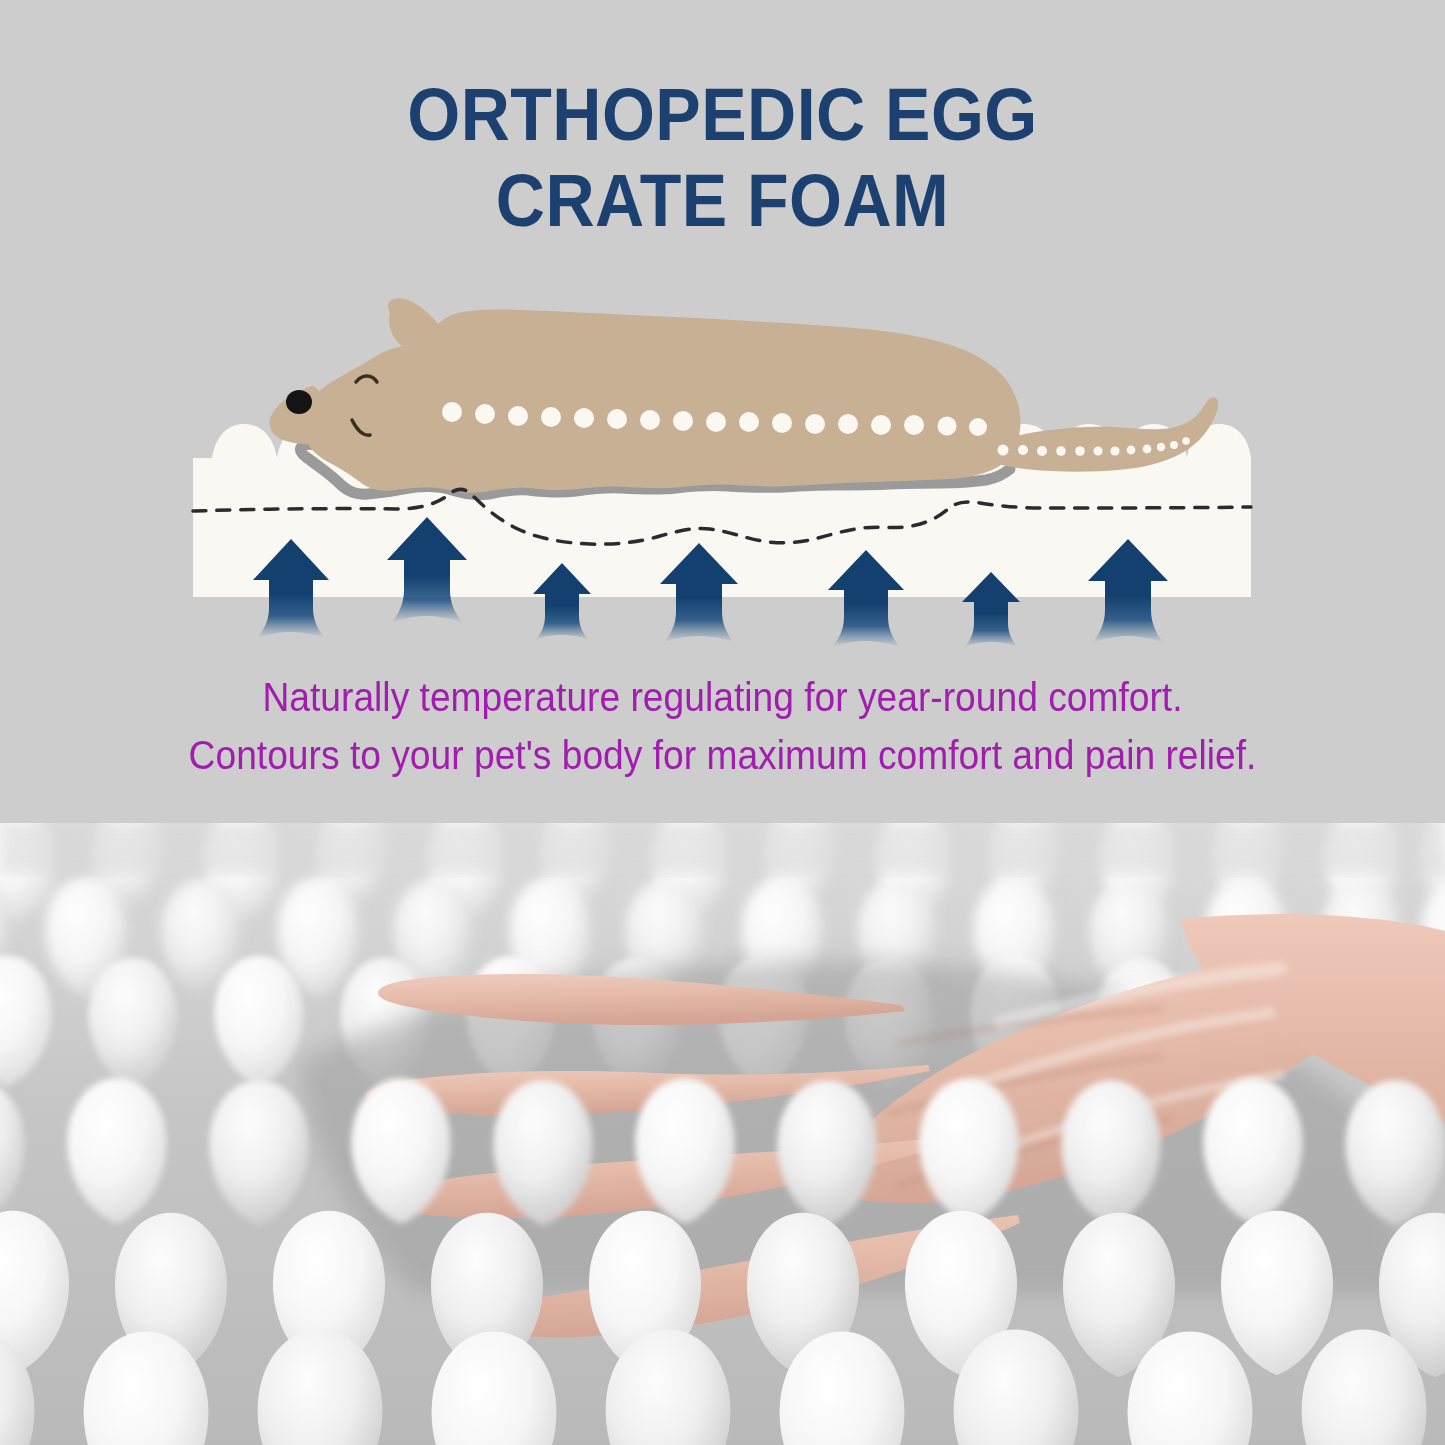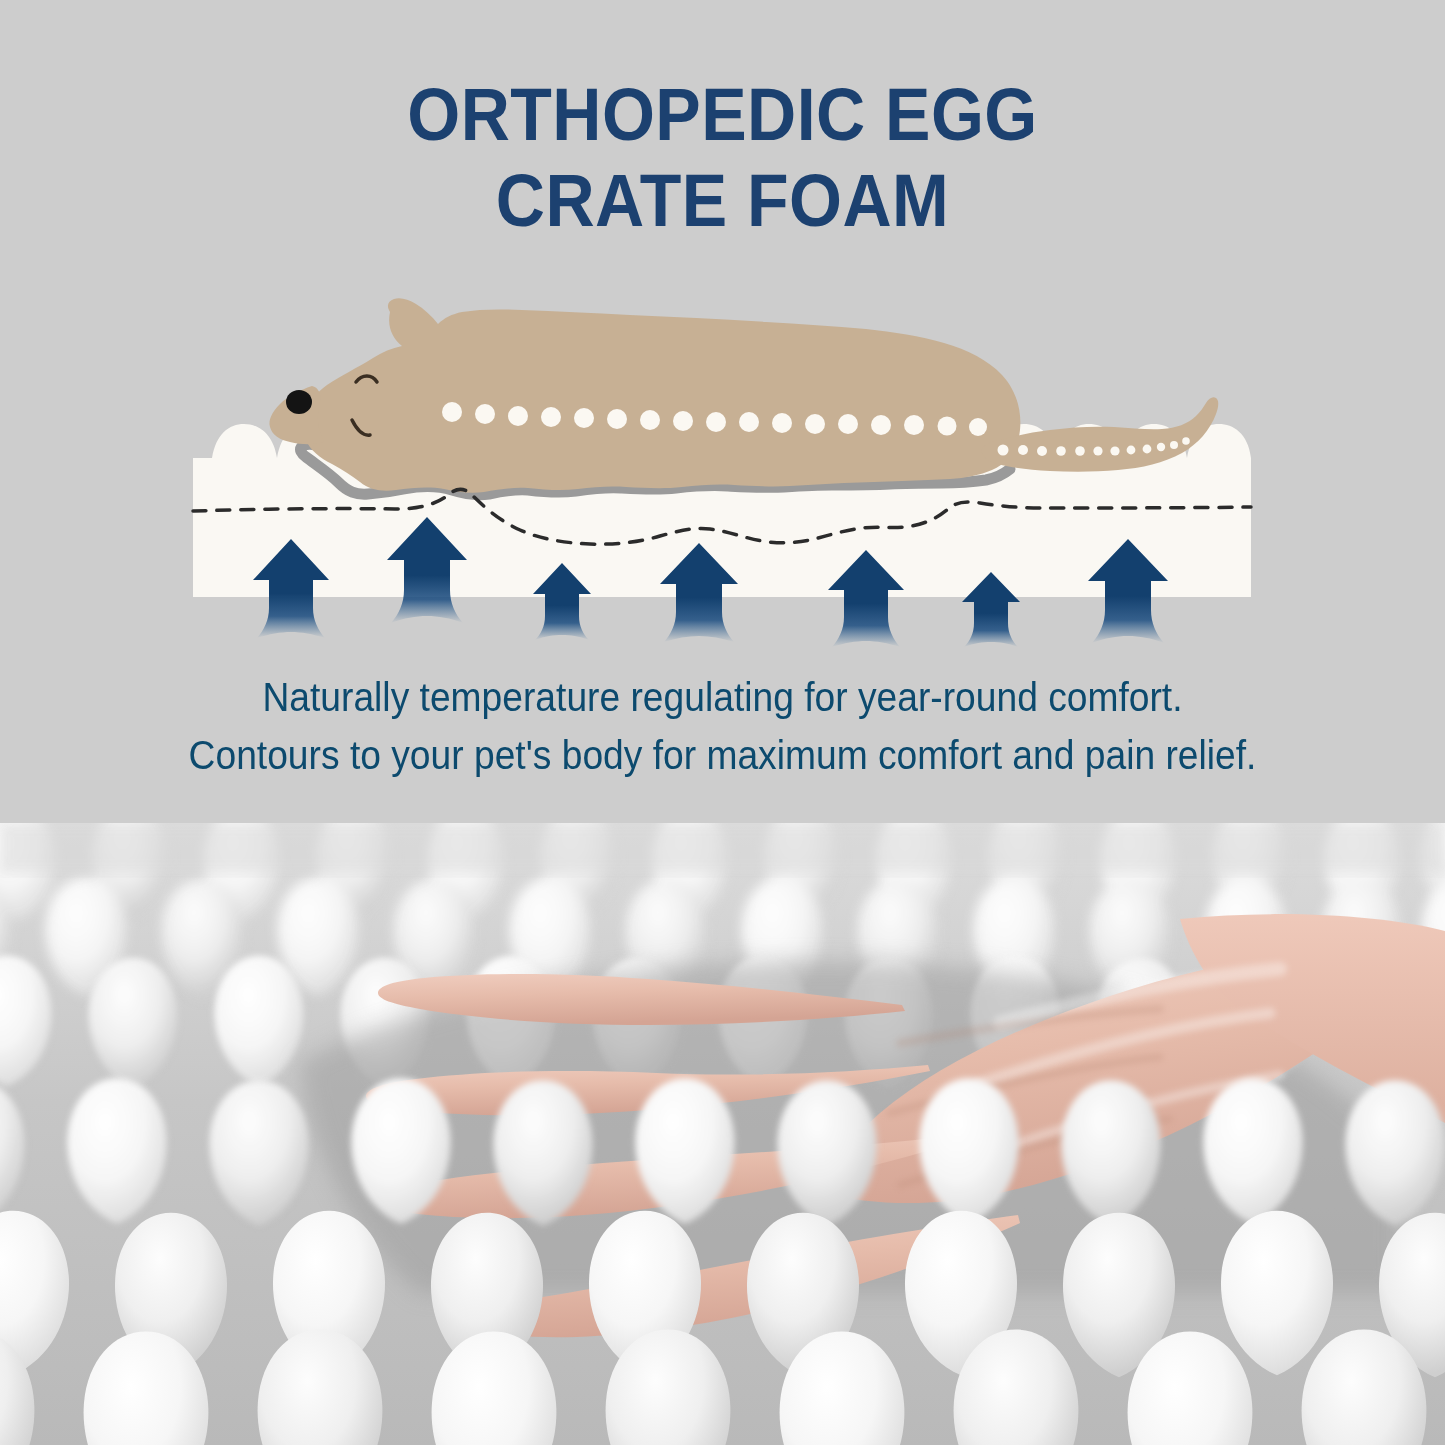--- a/index.html
+++ b/index.html
@@ -38,21 +38,21 @@
   
   #diagram{
     position:absolute;left:0;top:290px;width:1445px;height:370px;
   }
   #diagram svg{display:block;}
 
   
   #captions{
     position:absolute;left:0;top:668px;width:1445px;
     text-align:center;
-    color:#0c4a6e;
+    color:#a21caf;
   }
   .caption-line{
     font-family:"Liberation Sans","DejaVu Sans",sans-serif;
     font-weight:normal;
     font-size:40px;
     line-height:58px;
     letter-spacing:0px;
     transform:scaleX(0.93);
     transform-origin:50% 50%;
   }

